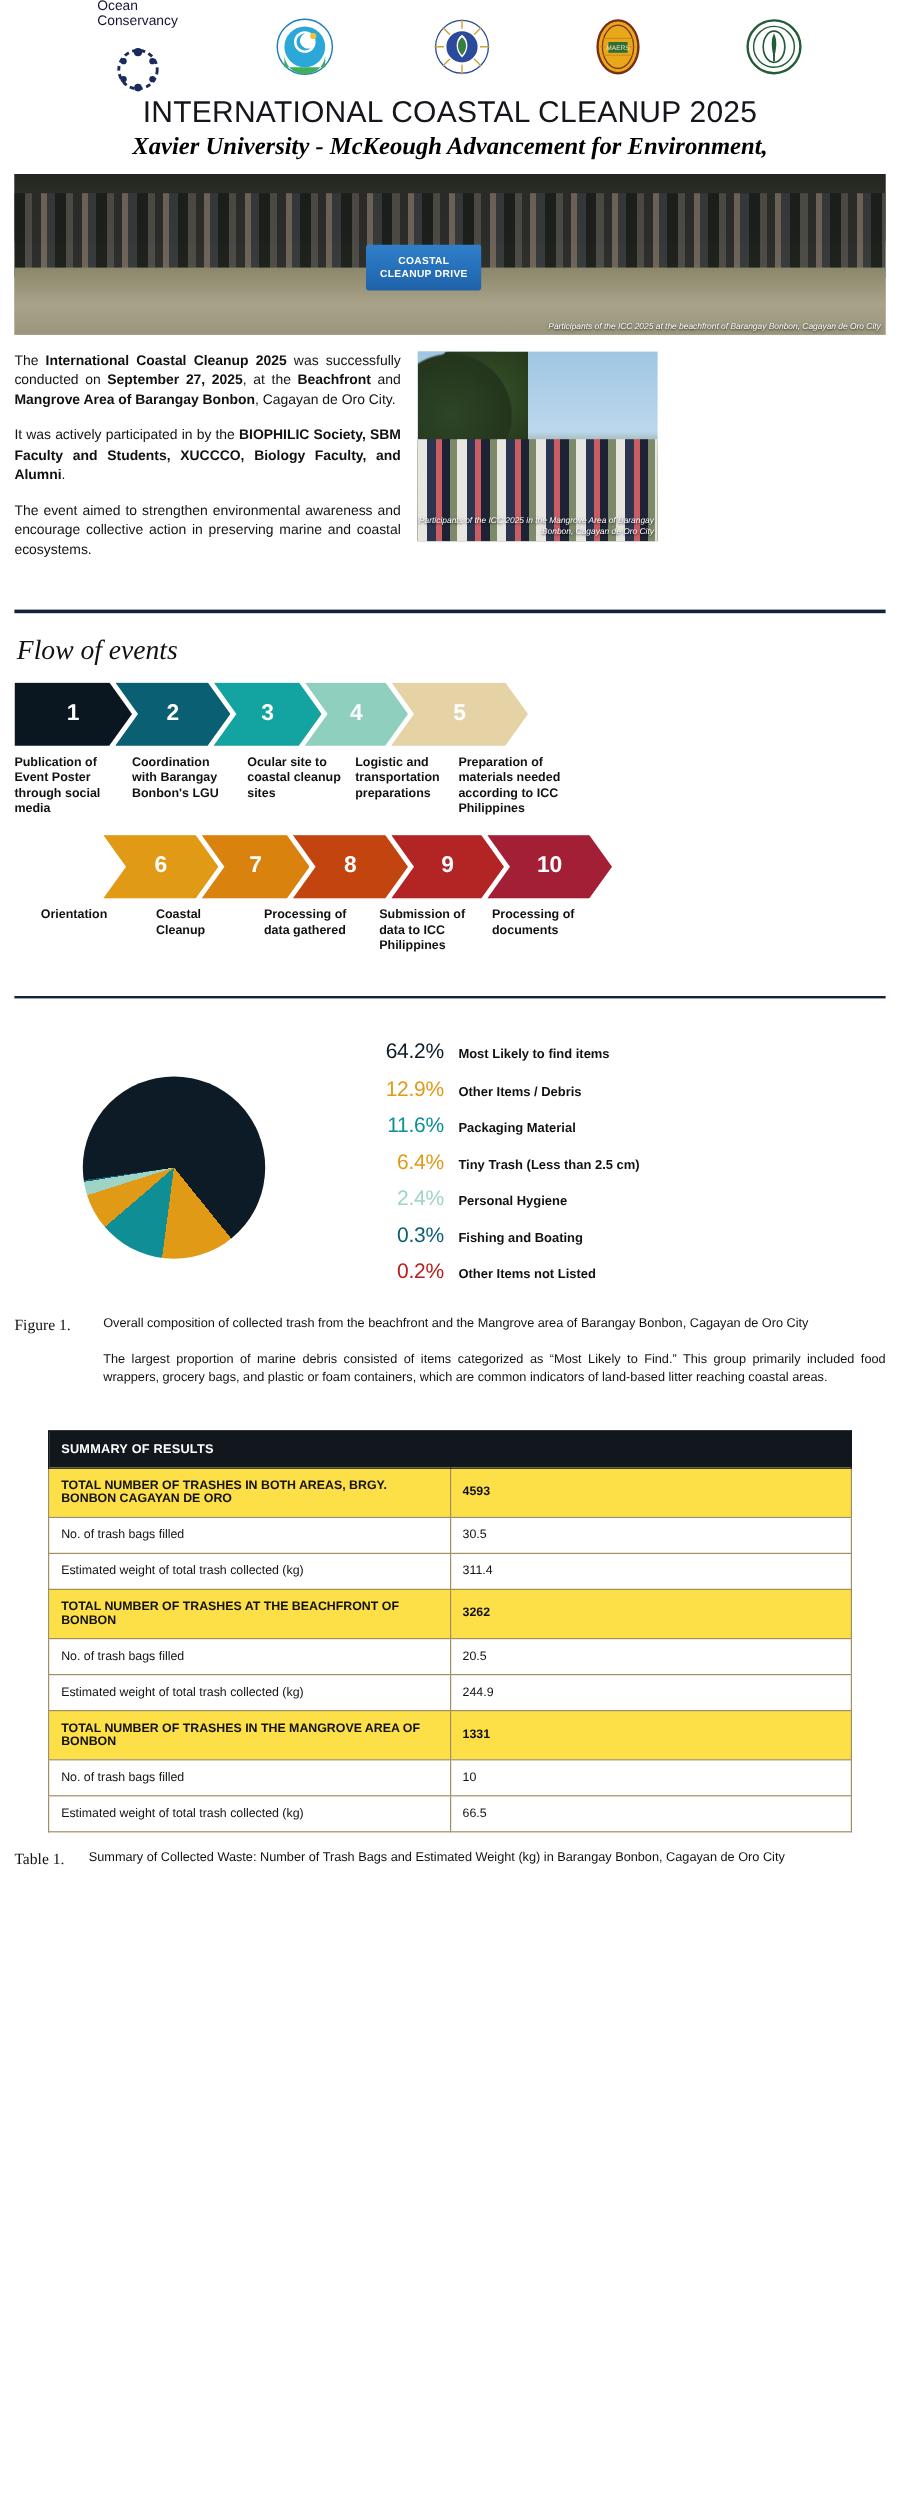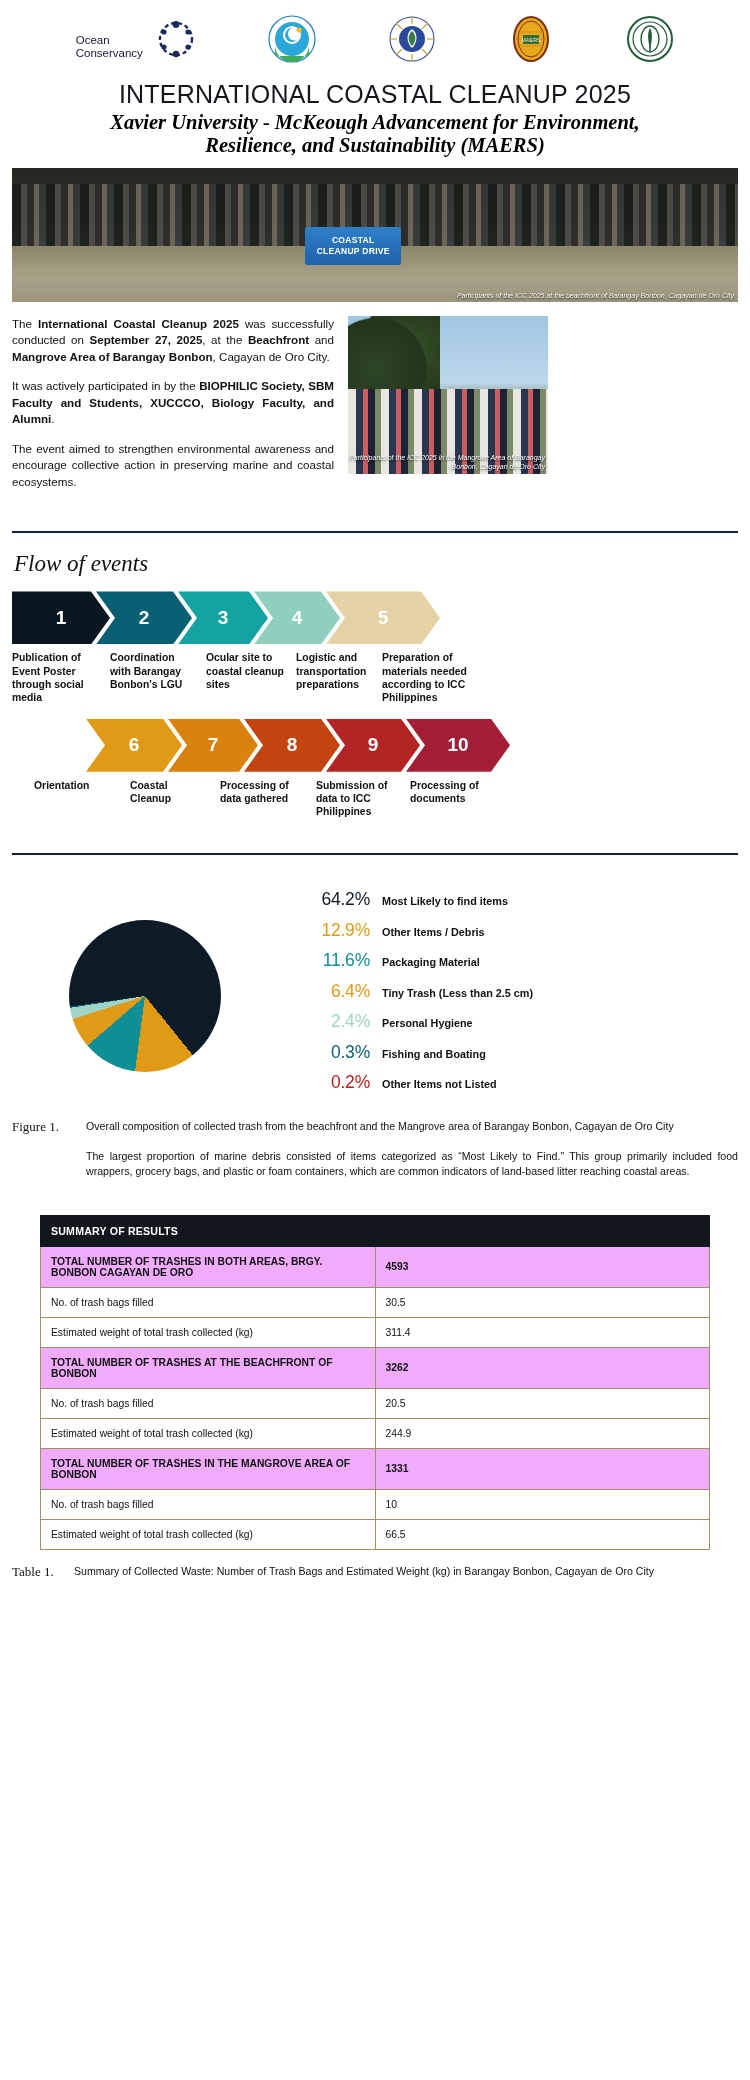--- a/index.html
+++ b/index.html
@@ -13,21 +13,21 @@
 
   
   .logo-strip {
     display: flex;
     align-items: center;
     justify-content: space-around;
     padding: 12px 40px 6px 40px;
     height: 72px;
   }
   .logo { display: flex; flex-direction: column; align-items: center; justify-content: center; }
-  .logo-oc { flex-direction: row; gap: 12px; align-items: flex-end; }
+  .logo-oc { flex-direction: column; gap: 12px; }
   .logo-oc-text {
     font-size: 11.5px; line-height: 1.15; color: #17163a; font-weight: 400;
     text-align: left;
   }
   .oc-ring { width: 42px; height: 42px; position: relative; }
 
   
   .title-main {
     text-align: center;
     font-size: 25px;
@@ -182,21 +182,21 @@
   th, td {
     border: 1px solid #a08f63;
     padding: 9px 10px;
     font-size: 10.3px;
     vertical-align: middle;
   }
   .t-head td {
     background:#12161d; color:#ffffff; font-weight:bold;
     border-color:#12161d; font-size:10.6px; letter-spacing:.2px;
   }
-  .t-group td { background:#f0abfc; font-weight:bold; }
+  .t-group td { background:#fde047; font-weight:bold; }
   .t-val { width: 92px; margin-left: 12px; }
   .t-group .t-val { font-weight:bold; }
 
   .tbl-cap { display:flex; margin: 14px 12px 0 12px; }
   .tbl-tag {
     font-family:"Liberation Serif", serif; font-size:13px;
     flex:0 0 62px; color:#111;
   }
   .tbl-text { font-size:10.6px; line-height:1.4; color:#111; }
 </style>
@@ -276,21 +276,20 @@
       <ellipse cx="24" cy="24" rx="9" ry="13" fill="none" stroke="#245c36" stroke-width="1.4"></ellipse>
       <path d="M24 13 C27 18 26 27 24 33 C22 27 21 18 24 13 Z" fill="#245c36"></path>
       <line x1="24" y1="30" x2="24" y2="36" stroke="#245c36" stroke-width="1.6"></line>
     </svg>
   </div>
 </div>
 
 <div class="title-main">INTERNATIONAL COASTAL CLEANUP 2025</div>
 <div class="title-sub">
   <span>Xavier University - McKeough Advancement for Environment,</span><br>
-  <span>Resilience, and Sustainability (MAERS)</span>
 </div>
 
 <div class="hero">
   <div class="sky"></div>
   <div class="crowd"></div>
   <div class="ground"></div>
   <div class="banner">
     <span>
       <span>COASTAL</span><br>
       <span>CLEANUP DRIVE</span>

